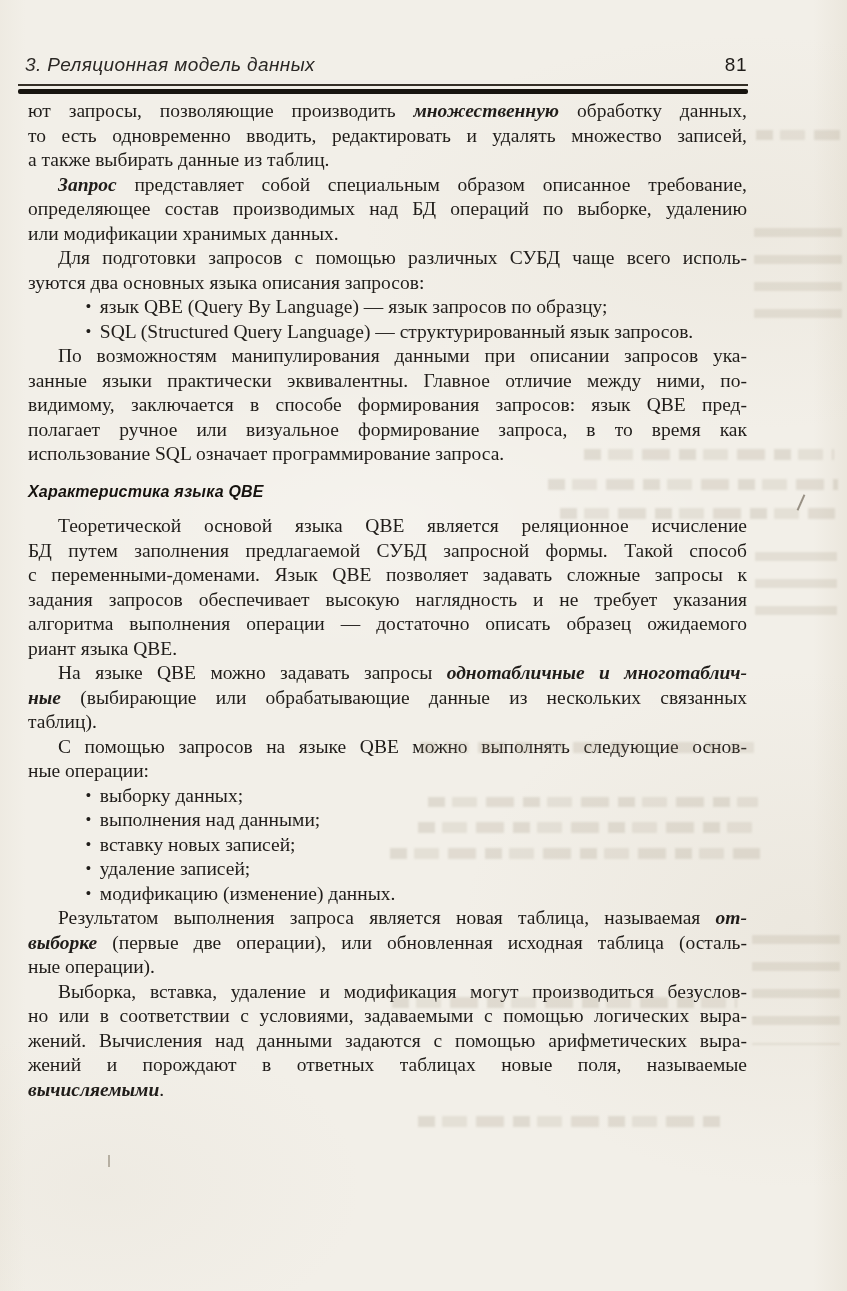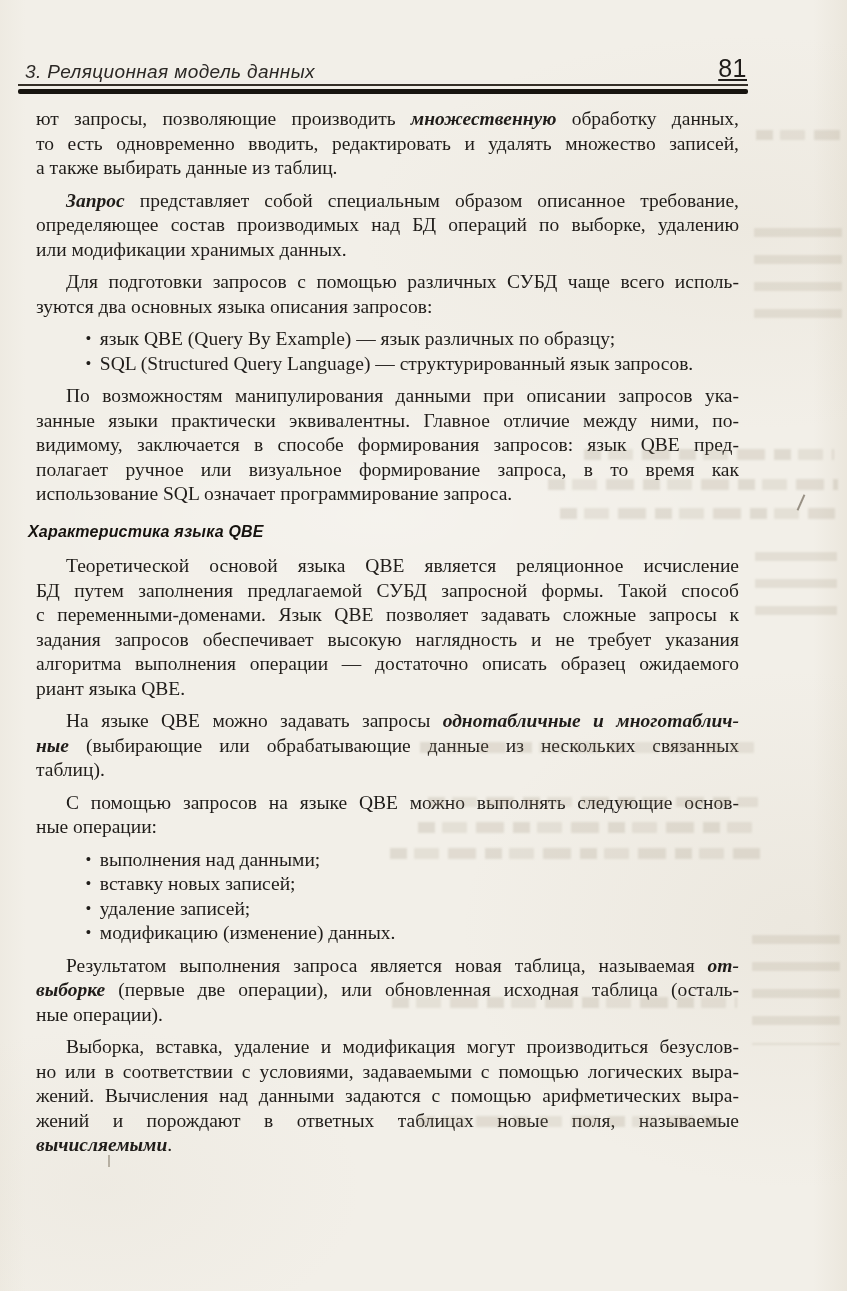--- a/index.html
+++ b/index.html
@@ -16,31 +16,31 @@
       radial-gradient(ellipse 500px 200px at 45% 40%, rgba(255,255,255,.25), transparent 70%),
       linear-gradient(90deg, rgba(226,220,206,.25) 0, transparent 3%, transparent 96%, rgba(222,215,200,.35) 100%);
   }
 
   .running-header {
     position:absolute; left:25px; top:54px; width:722px;
     display:flex; justify-content:space-between; align-items:flex-end;
     font-family:"Liberation Sans", sans-serif; color:#2b2825;
   }
   .chapter-title { font-style:italic; font-size:19px; letter-spacing:.4px; }
-  .page-number { font-size:25px; color:#201d1a; letter-spacing:.5px;text-decoration:underline; }
+  .page-number { font-size:19px; color:#201d1a; letter-spacing:.5px; }
 
   .rule { position:absolute; left:18px; width:730px; background:#17140f; }
   .rule.thin  { top:84px; height:2px; background:#352f27; }
   .rule.thick { top:89px; height:5px; border-radius:2px; }
 
   .text-body {
     position:absolute; left:28px; top:99px; width:719px;
     font-size:19.5px; line-height:24.5px; color:#201d1a;
   }
-  .para { margin:8px; }
+  .para { margin:0; }
   .tline { text-align:justify; text-align-last:justify; overflow:hidden; }
   .tline.last { text-align-last:left; }
   .tline.ind { text-indent:30px; }
   .bullet-line { text-align:left; text-align-last:left; padding-left:57px; }
   .bullet-mark { display:inline-block; margin-right:8px; transform:scale(.85); }
   .bi { font-weight:700; font-style:italic; }
 
   .qbe-heading {
     text-align:left; margin:13px 0 10px;
     font-family:"Liberation Sans", sans-serif; font-weight:700; font-style:italic;
@@ -103,21 +103,21 @@
       <div class="para">
         <div class="tline ind"><span class="bi">Запрос</span><span> представляет собой специальным образом описанное требование,</span></div>
         <div class="tline"><span>определяющее состав производимых над БД операций по выборке, удалению</span></div>
         <div class="tline last"><span>или модификации хранимых данных.</span></div>
       </div>
       <div class="para">
         <div class="tline ind"><span>Для подготовки запросов с помощью различных СУБД чаще всего исполь-</span></div>
         <div class="tline last"><span>зуются два основных языка описания запросов:</span></div>
       </div>
       <div>
-        <div class="tline bullet-line last"><span class="bullet-mark">•</span><span>язык QBE (Query By Example) — язык различных по образцу;</span></div>
+        <div class="tline bullet-line last"><span class="bullet-mark">•</span><span>язык QBE (Query By Language) — язык запросов по образцу;</span></div>
         <div class="tline bullet-line last"><span class="bullet-mark">•</span><span>SQL (Structured Query Language) — структурированный язык запросов.</span></div>
       </div>
       <div class="para">
         <div class="tline ind"><span>По возможностям манипулирования данными при описании запросов ука-</span></div>
         <div class="tline"><span>занные языки практически эквивалентны. Главное отличие между ними, по-</span></div>
         <div class="tline"><span>видимому, заключается в способе формирования запросов: язык QBE пред-</span></div>
         <div class="tline"><span>полагает ручное или визуальное формирование запроса, в то время как</span></div>
         <div class="tline last"><span>использование SQL означает программирование запроса.</span></div>
       </div>
       <div class="qbe-heading">Характеристика языка QBE</div>
@@ -132,20 +132,21 @@
       <div class="para">
         <div class="tline ind"><span>На языке QBE можно задавать запросы </span><span class="bi">однотабличные и многотаблич-</span></div>
         <div class="tline"><span class="bi">ные</span><span> (выбирающие или обрабатывающие данные из нескольких связанных</span></div>
         <div class="tline last"><span>таблиц).</span></div>
       </div>
       <div class="para">
         <div class="tline ind"><span>С помощью запросов на языке QBE можно выполнять следующие основ-</span></div>
         <div class="tline last"><span>ные операции:</span></div>
       </div>
       <div>
+        <div class="tline bullet-line last"><span class="bullet-mark">•</span><span>выборку данных;</span></div>
         <div class="tline bullet-line last"><span class="bullet-mark">•</span><span>выполнения над данными;</span></div>
         <div class="tline bullet-line last"><span class="bullet-mark">•</span><span>вставку новых записей;</span></div>
         <div class="tline bullet-line last"><span class="bullet-mark">•</span><span>удаление записей;</span></div>
         <div class="tline bullet-line last"><span class="bullet-mark">•</span><span>модификацию (изменение) данных.</span></div>
       </div>
       <div class="para">
         <div class="tline ind"><span>Результатом выполнения запроса является новая таблица, называемая </span><span class="bi">от-</span></div>
         <div class="tline"><span class="bi">выборке</span><span> (первые две операции), или обновленная исходная таблица (осталь-</span></div>
         <div class="tline last"><span>ные операции).</span></div>
       </div>

